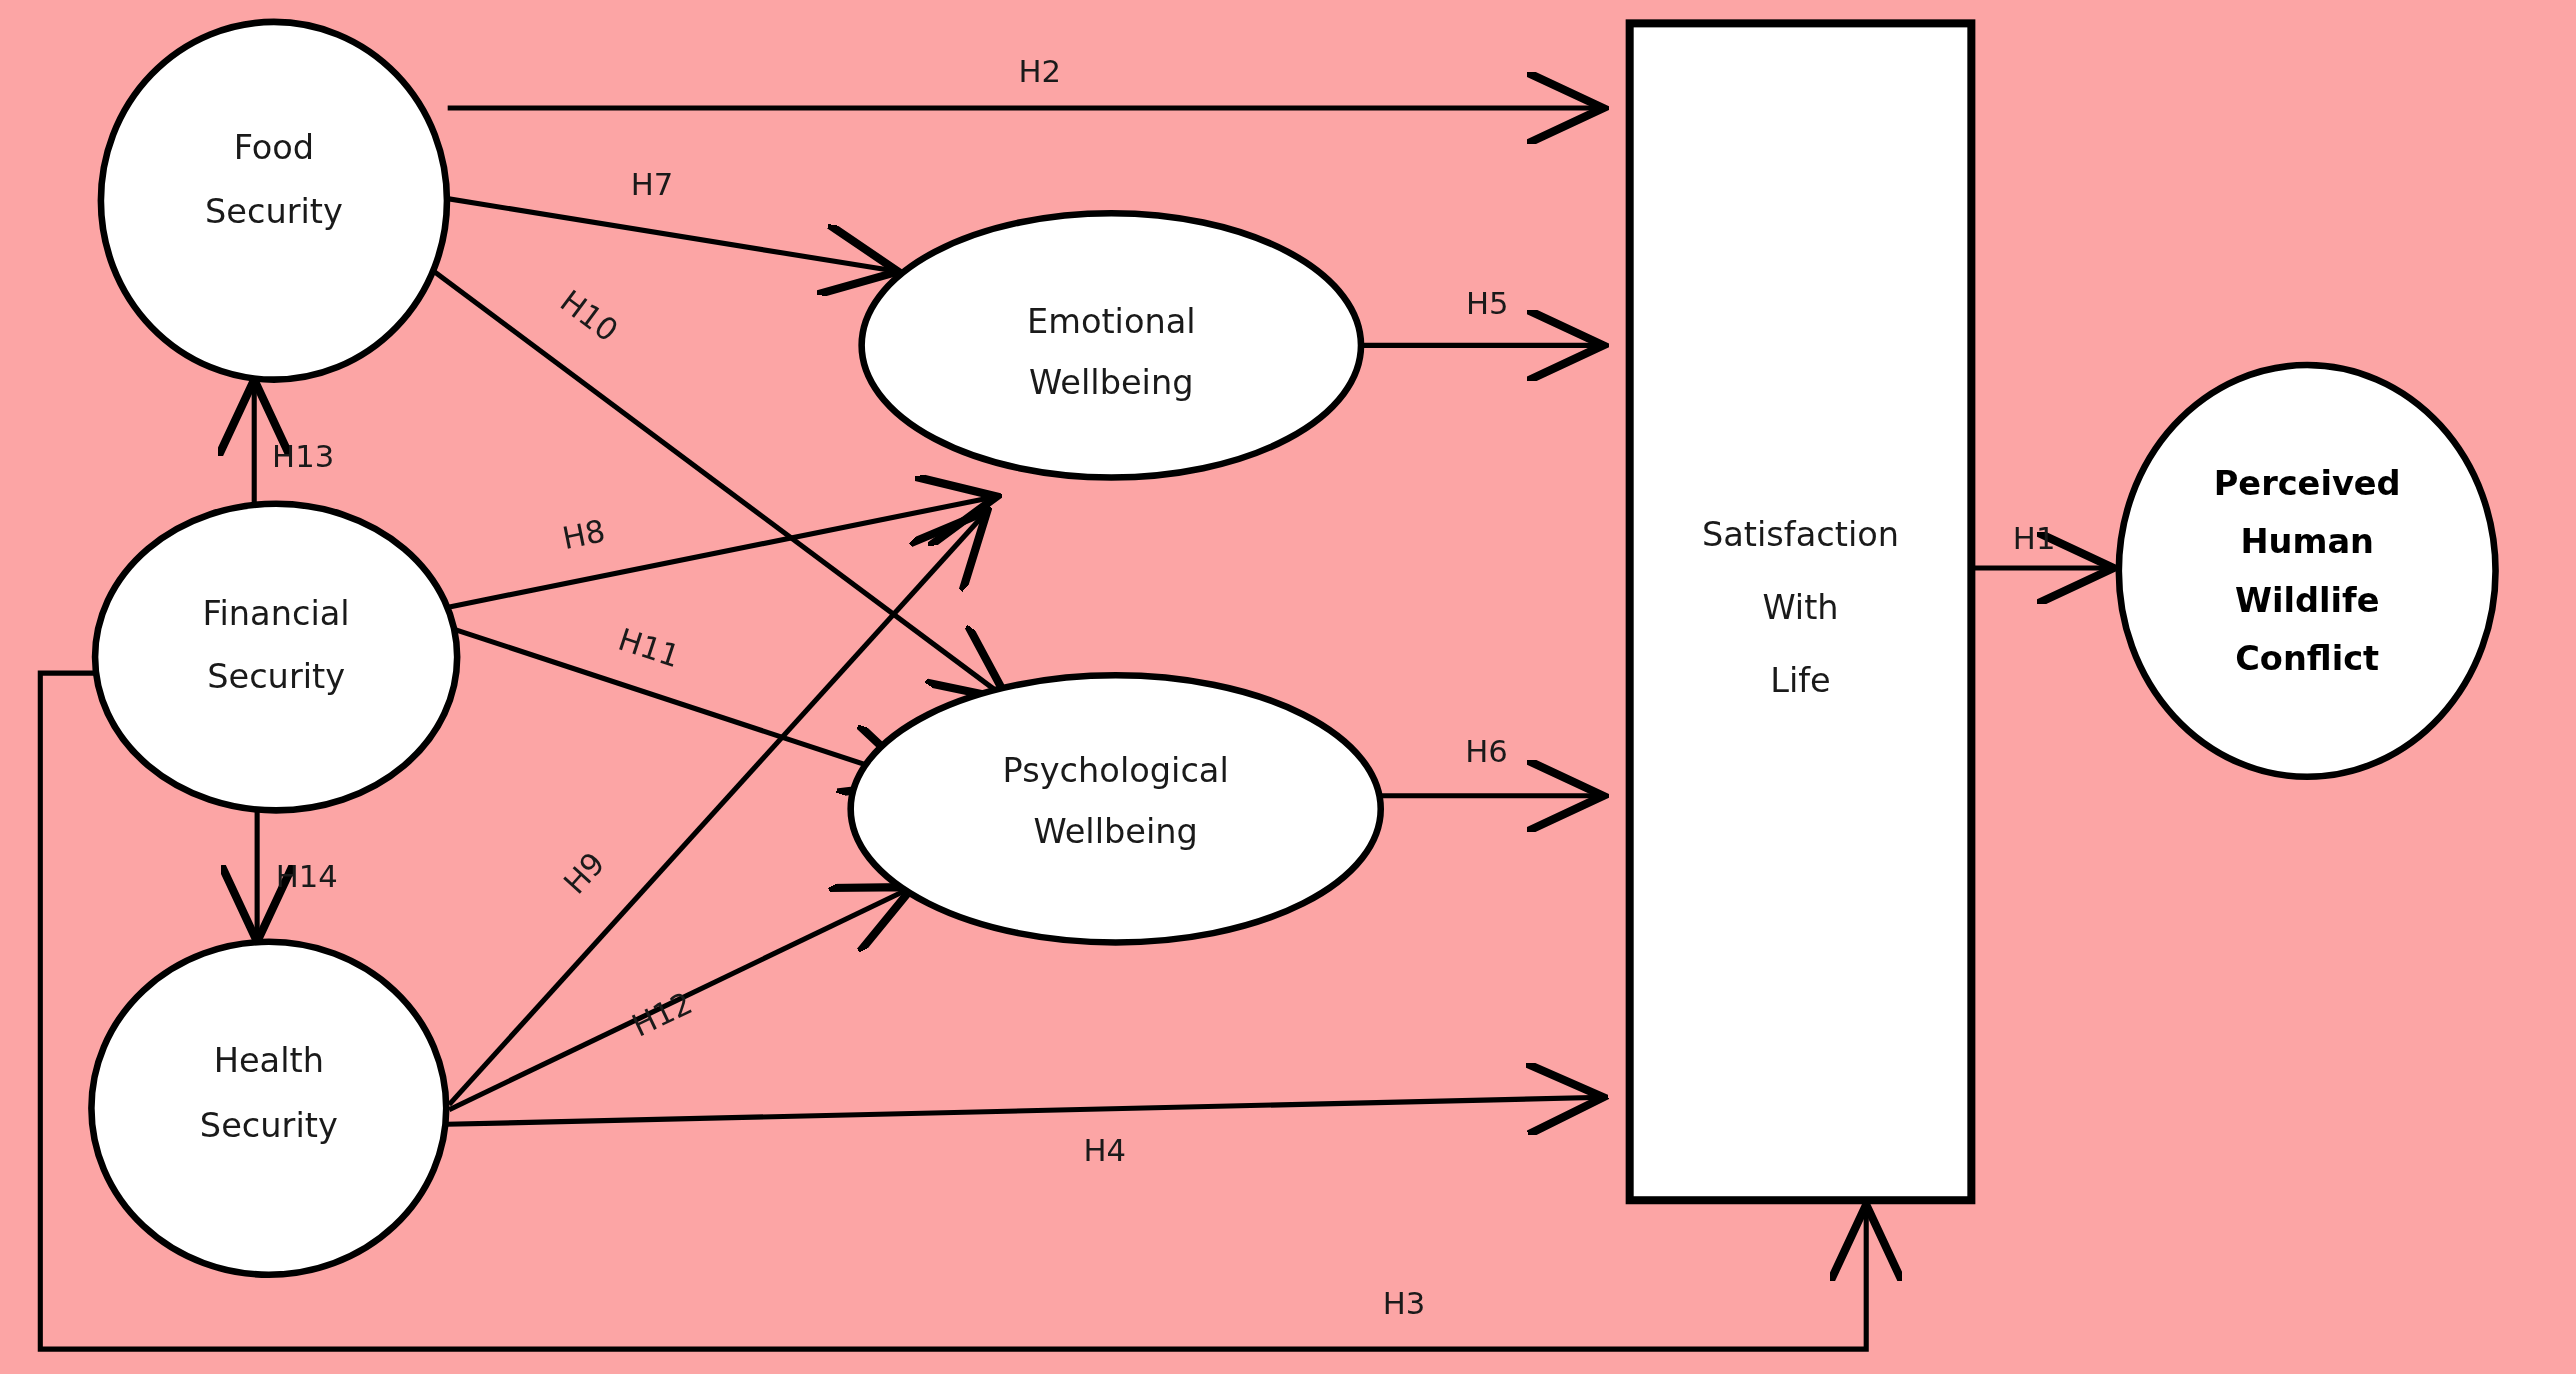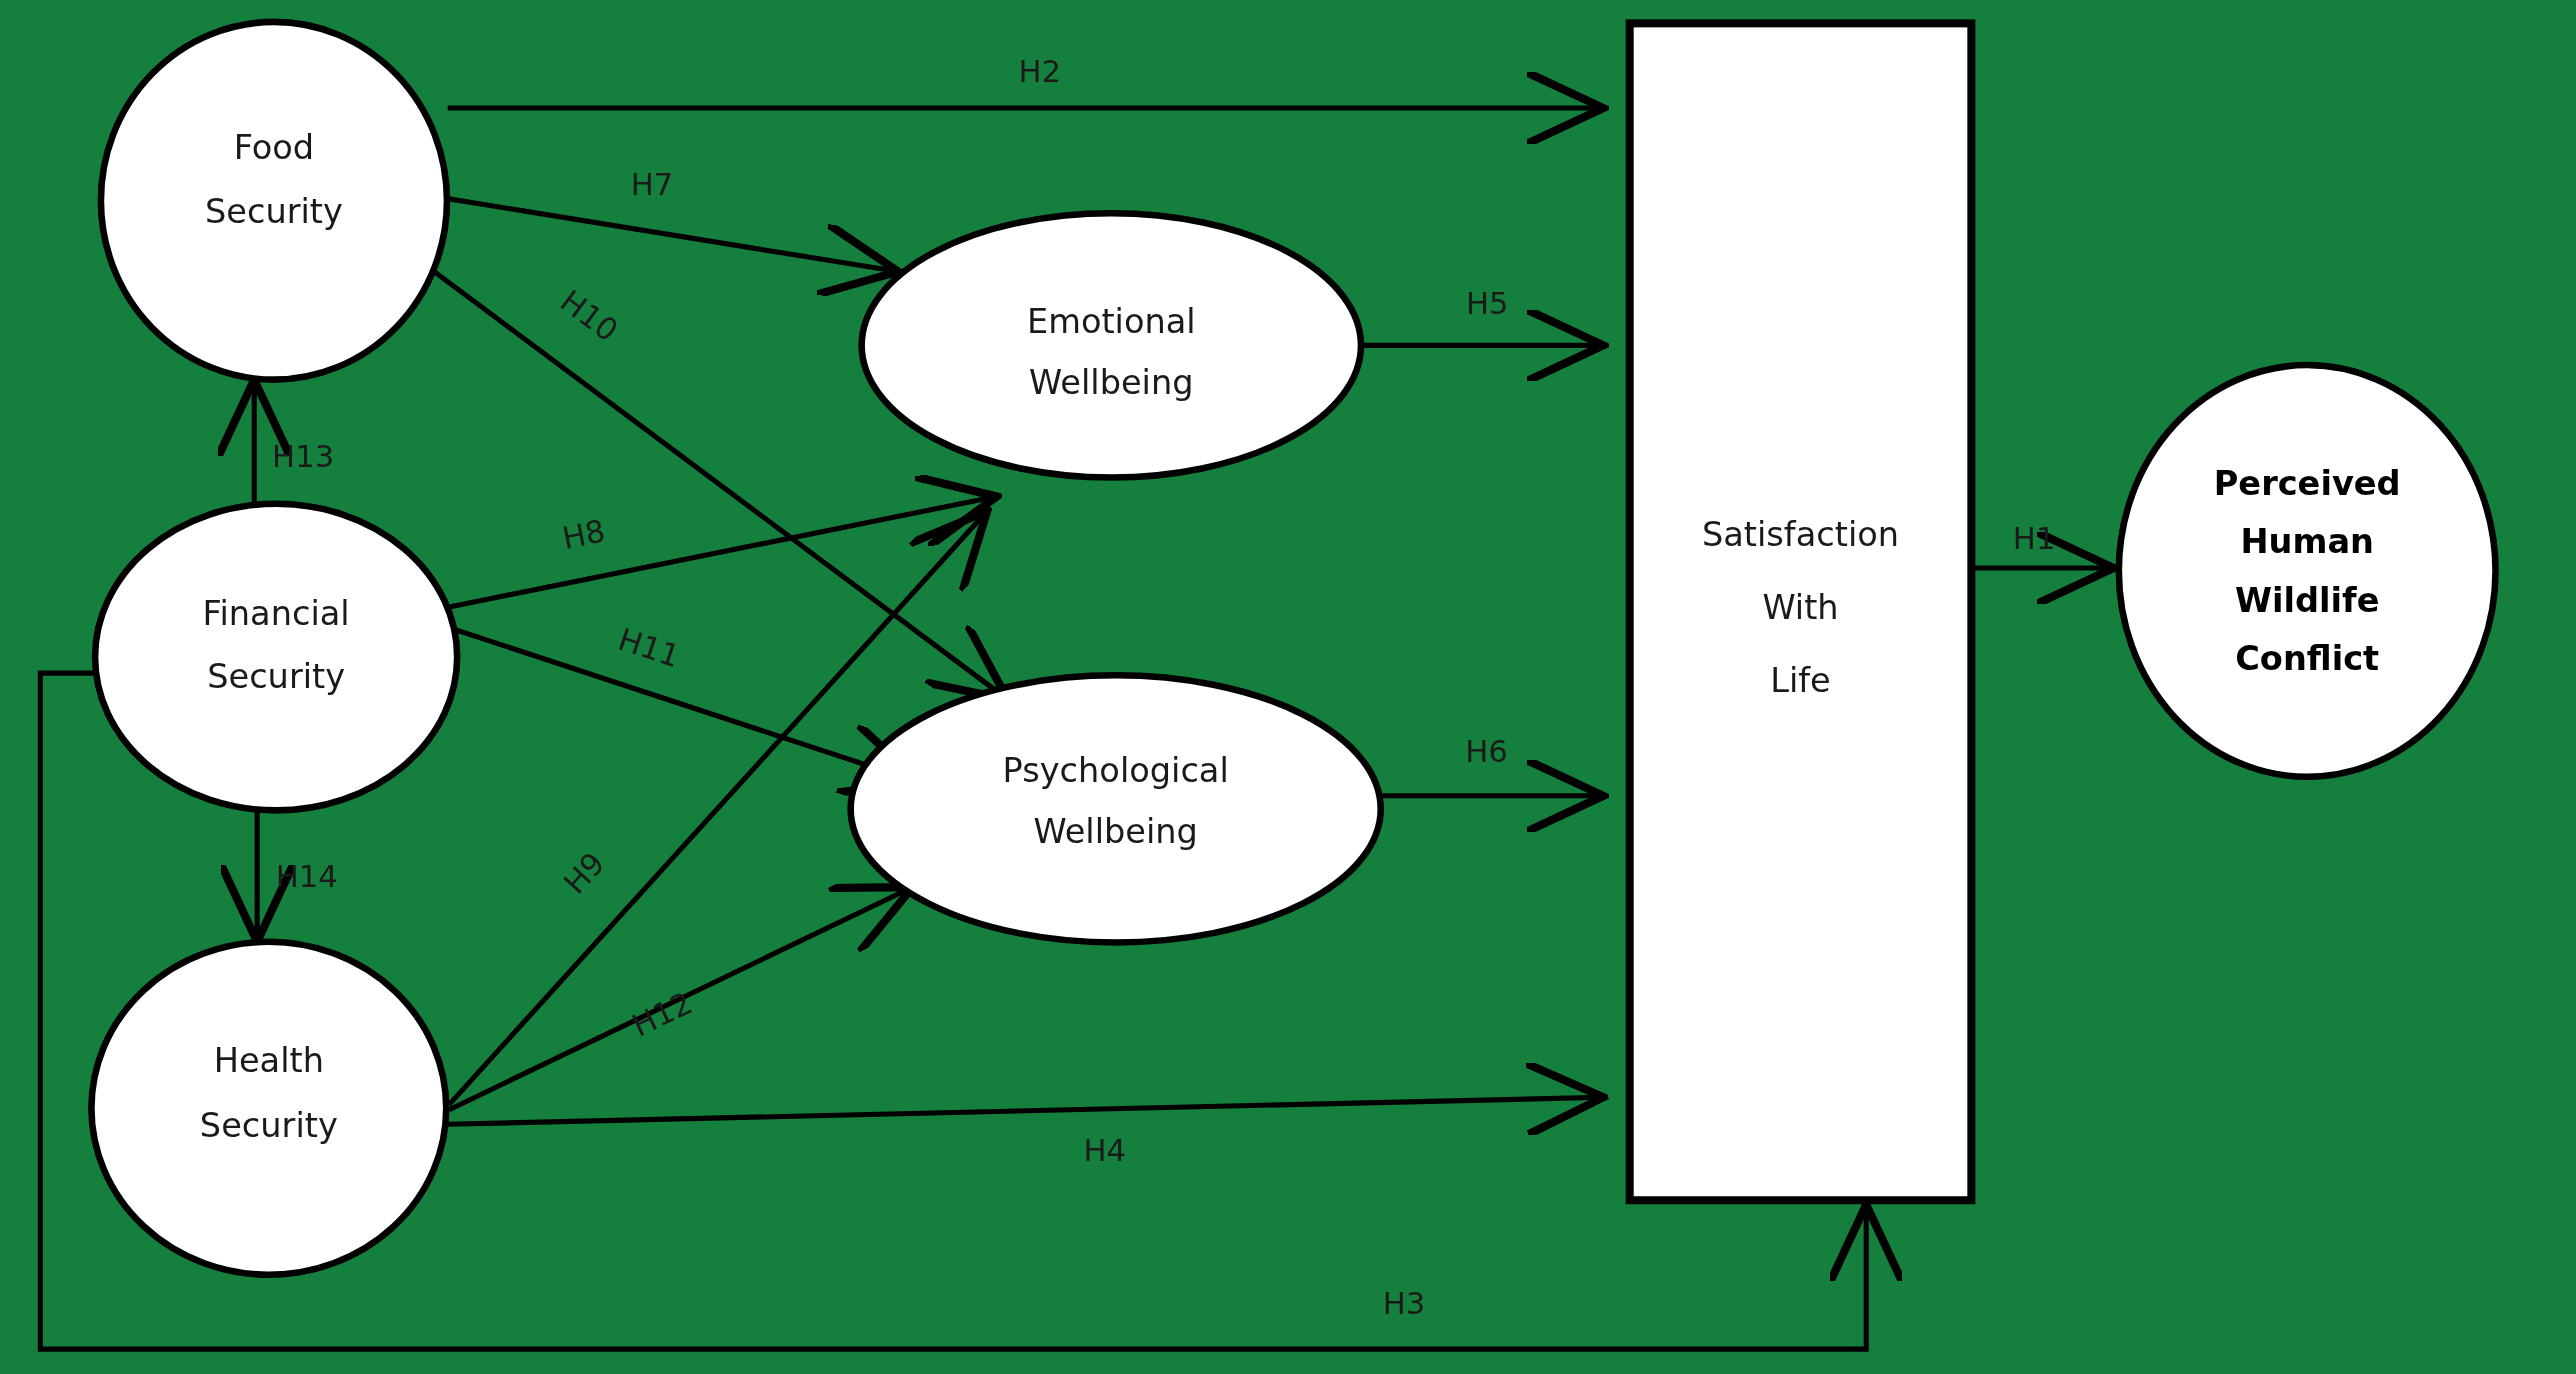--- a/index.html
+++ b/index.html
@@ -4,21 +4,21 @@
 <style>
   html, body {
     margin: 0;
     padding: 0;
     background: #ffffff;
   }
   #canvas-wrap {
     position: relative;
     width: 2576px;
     height: 1374px;
-    background: #15803d;
+    background: #fca5a5;
     overflow: hidden;
     font-family: "DejaVu Sans", sans-serif;
   }
   svg.diagram {
     position: absolute;
     top: 0; left: 0;
     width: 2576px;
     height: 1374px;
   }
   .node-shape {

